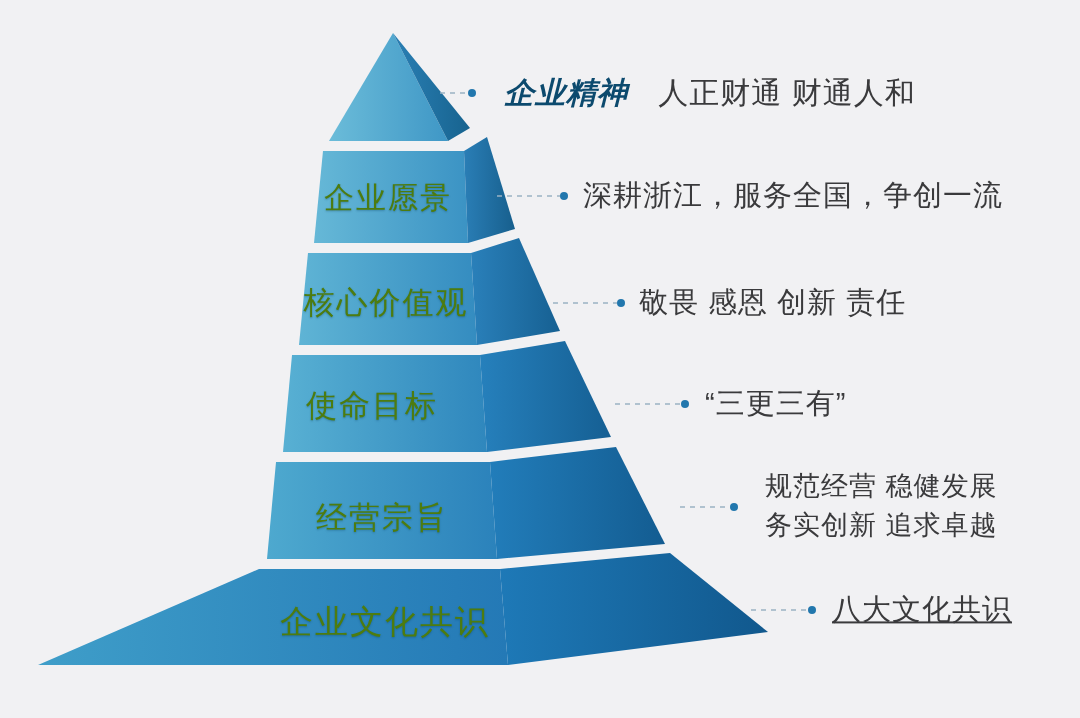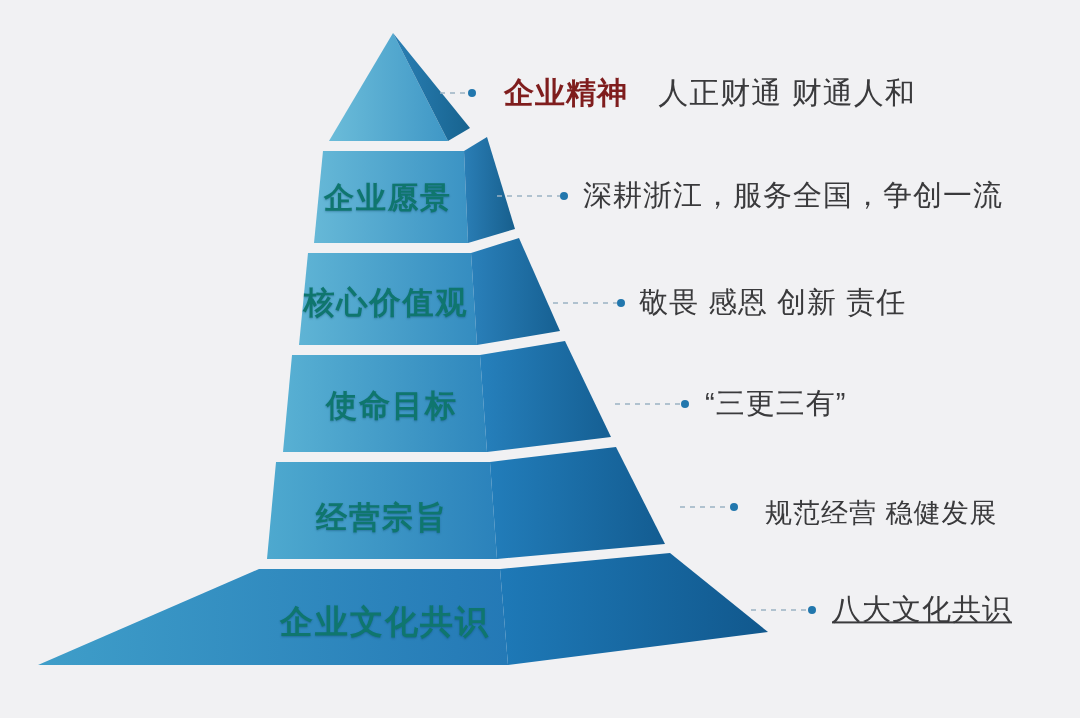--- a/index.html
+++ b/index.html
@@ -8,38 +8,38 @@
     background:#f1f1f3;
     font-family:"Liberation Sans","DejaVu Sans",sans-serif;
     overflow:hidden;
     position:relative;
   }
   #stage{position:absolute;inset:0;width:1080px;height:718px;}
   svg.pyramid{position:absolute;left:0;top:0;width:1080px;height:718px;}
 
   .band-label{
     position:absolute;
-    color:#0f766e;
-    font-weight:bold;
+    color:#4d7c0f;
+    font-weight:normal;
     letter-spacing:2px;
     white-space:nowrap;
     text-shadow:0 1px 2px rgba(10,60,95,.35);
     transform:translate(-50%,-50%);
     pointer-events:none;
   }
   .desc{
     position:absolute;
     color:#3a3a3c;
     white-space:nowrap;
     transform:translateY(-50%);
     line-height:1.42;
   }
-  .desc .accent{color:#7f1d1d;font-weight:bold;letter-spacing:1px;}
+  .desc .accent{color:#0c4a6e;font-weight:bold;letter-spacing:1px;font-style:italic;}
   .desc .plain{font-weight:500;letter-spacing:1px;}
-  .desc.two-line{line-height:1.45;margin-top:8px;}
+  .desc.two-line{line-height:1.45;}
 </style>
 </head>
 <body style="background: rgb(241, 241, 243);">
 
 <div id="stage">
 
   <svg class="pyramid" viewBox="0 0 1080 718">
     <defs>
       <linearGradient id="gFront1" x1="0" y1="0" x2="1" y2="0">
         <stop offset="0" stop-color="#6bbcd9"></stop>
@@ -138,21 +138,21 @@
       <circle cx="564" cy="196" r="4"></circle>
       <circle cx="621" cy="303" r="4"></circle>
       <circle cx="685" cy="404" r="4"></circle>
       <circle cx="734" cy="507" r="4"></circle>
       <circle cx="812" cy="610" r="4"></circle>
     </g>
   </svg>
 
   <div class="band-label" style="left:388px;top:198px;font-size:30px;">企业愿景</div>
   <div class="band-label" style="left:386px;top:303px;font-size:31px;">核心价值观</div>
-  <div class="band-label" style="left:392px;top:406px;font-size:31px;">使命目标</div>
+  <div class="band-label" style="left:372px;top:406px;font-size:31px;">使命目标</div>
   <div class="band-label" style="left:382px;top:518px;font-size:31px;">经营宗旨</div>
   <div class="band-label" style="left:385px;top:622px;font-size:33px;">企业文化共识</div>
 
   <div class="desc" style="left:504px;top:93px;font-size:30px;">
     <span class="accent">企业精神</span>
     <span class="plain" style="margin-left:22px;">人正财通 财通人和</span>
   </div>
 
   <div class="desc" style="left:583px;top:196px;font-size:29px;">
     <span class="plain">深耕浙江，服务全国，争创一流</span>
@@ -161,19 +161,20 @@
   <div class="desc" style="left:639px;top:303px;font-size:29px;">
     <span class="plain">敬畏 感恩 创新 责任</span>
   </div>
 
   <div class="desc" style="left:705px;top:404px;font-size:29px;text-align:right;">
     <span class="plain">“三更三有”</span>
   </div>
 
   <div class="desc two-line" style="left:765px;top:506px;font-size:27px;">
     <div class="plain">规范经营 稳健发展</div>
+    <div class="plain">务实创新 追求卓越</div>
   </div>
 
   <div class="desc" style="left:832px;top:610px;font-size:29px;text-decoration:underline;">
     <span class="plain">八大文化共识</span>
   </div>
 
 </div>
 
 </body></html>

